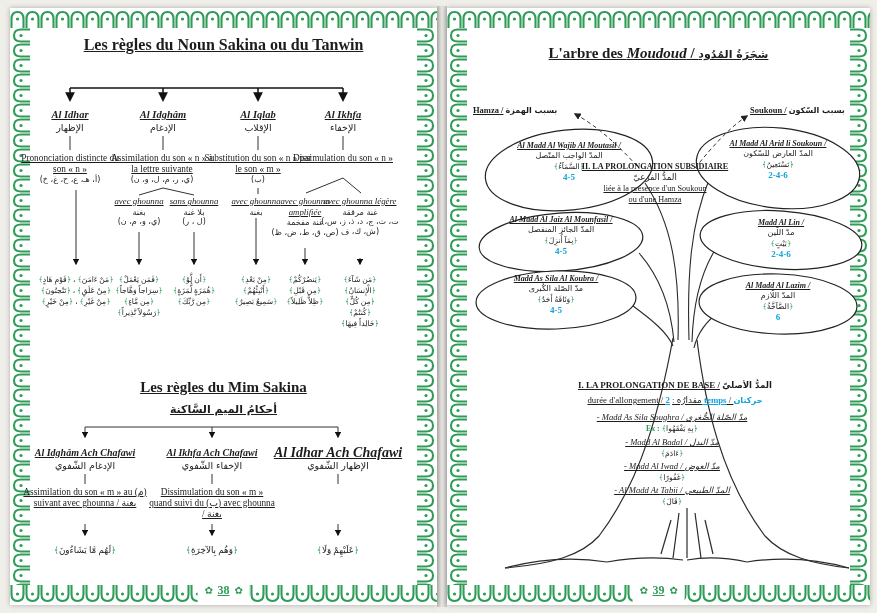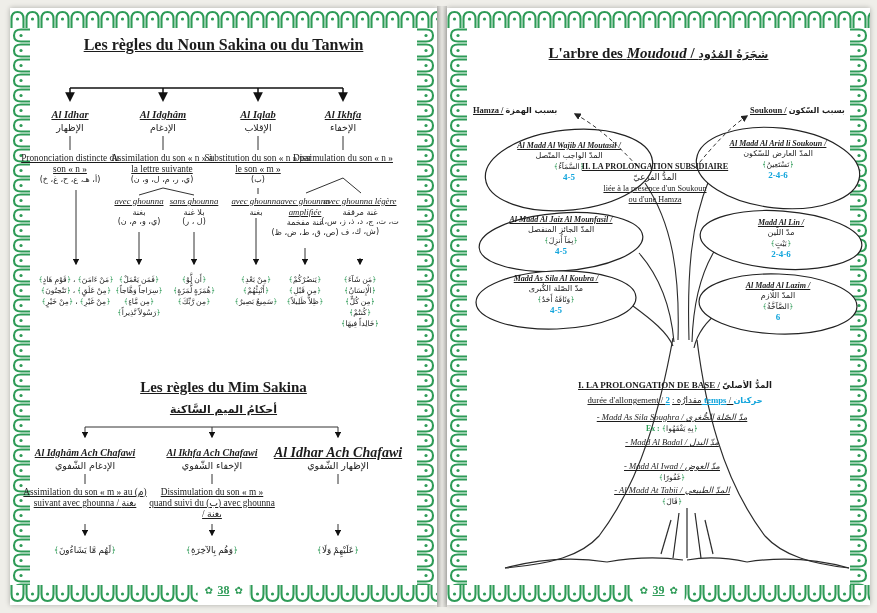--- a/index.html
+++ b/index.html
@@ -422,20 +422,23 @@
     <div class="abs ctr txt item-n" style="left:95px;top:404px;width:260px">
       <span class="fr">- Madd As Sila Soughra / مدّ الصّلة الصُّغرى</span>
     </div>
     <div class="abs ctr txt item-e" style="left:95px;top:415px;width:260px">
       <span class="exfx">Ex :</span>
       <span class="ayah"><span class="br">﴿</span><span>بِهِ يَفْقَهُوا</span><span class="br">﴾</span></span>
     </div>
     <div class="abs ctr txt item-n" style="left:95px;top:429px;width:260px">
       <span class="fr">- Madd Al Badal / مدّ البدل</span>
     </div>
+    <div class="abs ctr txt item-e" style="left:95px;top:440px;width:260px">
+      <span class="ayah"><span class="br">﴿</span><span>ءَادَمَ</span><span class="br">﴾</span></span>
+    </div>
     <div class="abs ctr txt item-n" style="left:95px;top:453px;width:260px">
       <span class="fr">- Madd Al Iwad / مدّ العوض</span>
     </div>
     <div class="abs ctr txt item-e" style="left:95px;top:464px;width:260px">
       <span class="ayah"><span class="br">﴿</span><span>غَفُورًا</span><span class="br">﴾</span></span>
     </div>
     <div class="abs ctr txt item-n" style="left:95px;top:477px;width:260px">
       <span class="fr">- Al Madd At Tabii / المدّ الطبيعي</span>
     </div>
     <div class="abs ctr txt item-e" style="left:95px;top:488px;width:260px">

